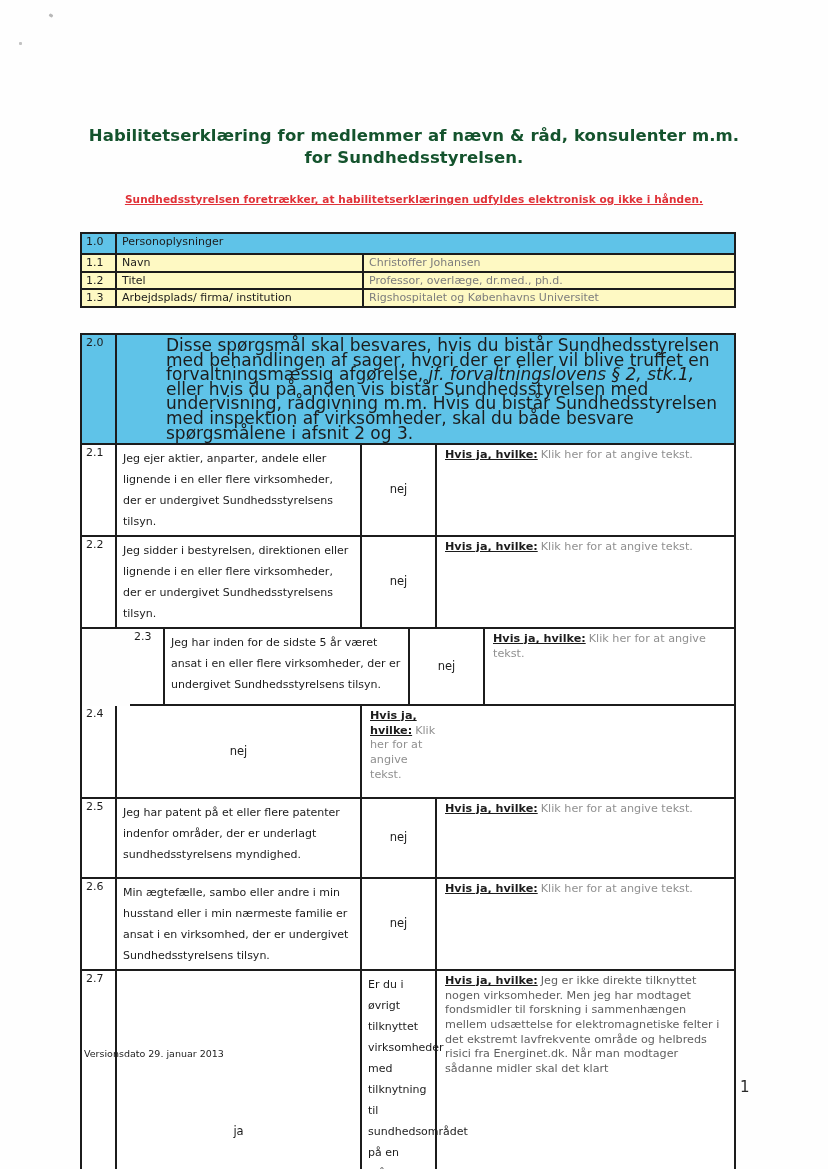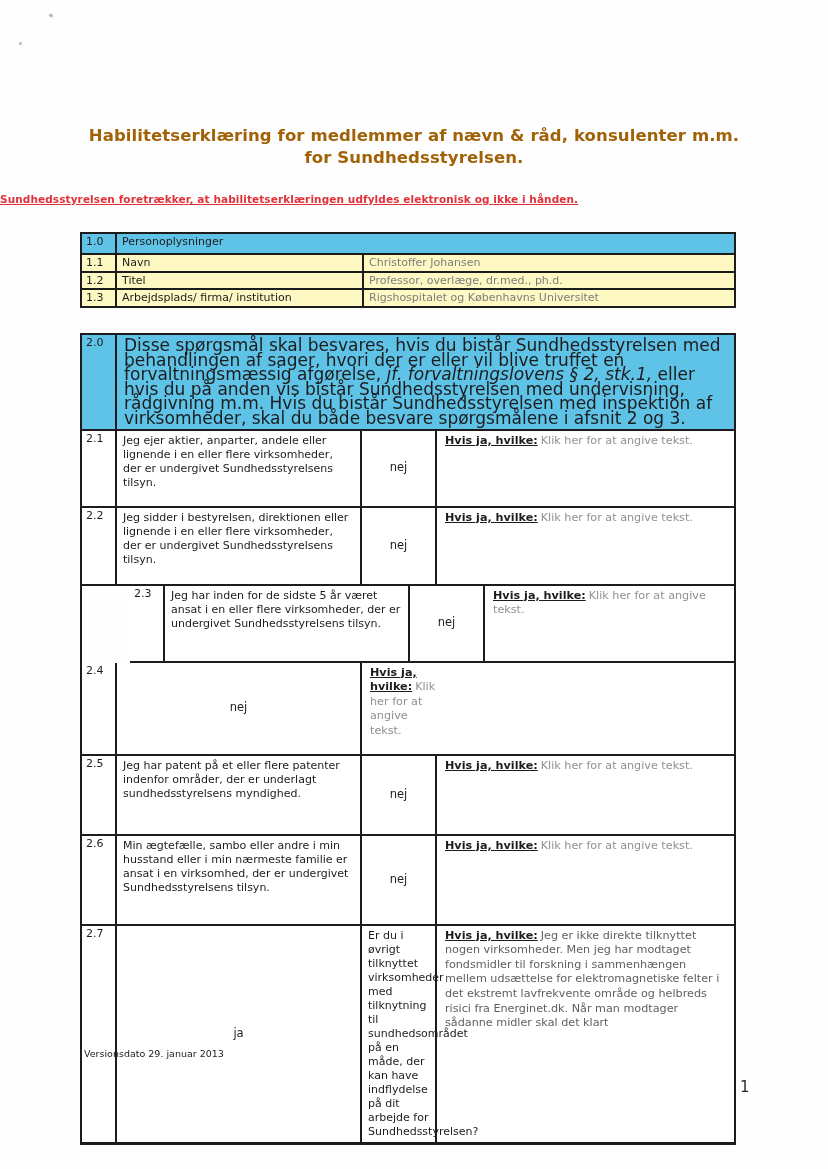--- a/index.html
+++ b/index.html
@@ -21,48 +21,48 @@
   }
   .page { position: absolute; inset: 0; background: #fefefe; }
 
   
   .speck { position: absolute; background: #9a9a9a; border-radius: 1px; }
   .speck-1 { left: 49px; top: 14px; width: 4px; height: 3px; transform: rotate(35deg); opacity:.7; }
   .speck-2 { left: 19px; top: 42px; width: 3px; height: 3px; opacity:.6; }
 
   .title-block { position: absolute; top: 125px; left: 0; width: 100%; text-align: center; }
   .title {
-    font-size: 16.5px; font-weight: bold; line-height: 22px; color: #a16207;
+    font-size: 16.5px; font-weight: bold; line-height: 22px; color: #14532d;
     letter-spacing: .1px;
   }
-  .subtitle-wrap { position: absolute; top: 188px; left: 0; width: 100%; text-align: left; }
+  .subtitle-wrap { position: absolute; top: 188px; left: 0; width: 100%; text-align: center; }
   .subtitle {
     font-size: 10.5px; color: var(--subtitle-red); text-decoration: underline;
     font-weight: bold; letter-spacing: .1px;
   }
 
   
   .t1 { position: absolute; left: 80px; top: 232px; width: 656px; border: 2px solid var(--ink); }
   .t1-header { display: grid; grid-template-columns: 35px 1fr; border-bottom: 2px solid var(--ink); background: var(--header-blue); min-height: 21px; }
   .t1-row { display: grid; grid-template-columns: 35px 247px 1fr; border-bottom: 2px solid var(--ink); min-height: 15px; background:#fef9c3; }
   #s1-rows .t1-row:last-child { border-bottom: none; }
   .cell { padding: 1px 5px; font-size: 11px; line-height: 13.5px; }
   .cell-num { border-right: 2px solid var(--ink); padding-left: 4px; }
   .t1 .cell-label { border-right: 2px solid var(--ink); }
   .t1-header .cell-label { font-weight: normal; border-right: none; }
   .t1 .cell-value { color: var(--value-gray); }
 
   
   .t2 { position: absolute; left: 80px; top: 333px; width: 656px; border: 2px solid var(--ink); border-bottom-width: 3px; }
-  .t2-header { display: grid; grid-template-columns: 35px 1fr; background: var(--header-blue); border-bottom: 2px solid var(--ink); min-height: 77px; }
+  .t2-header { display: grid; grid-template-columns: 35px 1fr; background: var(--header-blue); border-bottom: 2px solid var(--ink); min-height: 77px; gap: 42px; }
   .t2-header .cell-intro { padding: 3px 8px 3px 7px; font-size: 17px; line-height: 14.6px; }
   .italic { font-style: italic; }
   .s2-row { display: grid; grid-template-columns: 35px 245px 75px 1fr; border-bottom: 2px solid var(--ink); background: #fff; }
   #s2-rows .s2-row:last-child { border-bottom: none; }
-  .s2-row .cell-question { border-right: 2px solid var(--ink); padding: 3px 6px; font-size: 11px; line-height: 14px; }
+  .s2-row .cell-question { border-right: 2px solid var(--ink); padding: 3px 6px; font-size: 11px; line-height: 21px; }
   .s2-row .cell-answer { border-right: 2px solid var(--ink); display: flex; align-items: center; justify-content: center; font-size: 11.5px; }
   .s2-row .cell-details { padding: 3px 6px 3px 8px; font-size: 11.2px; line-height: 14.6px; }
   .hvis-ja { font-weight: bold; text-decoration: underline; margin-right: 3px; font-size: 11.2px; }
   .details-text { color: var(--placeholder-gray); }
   .details-text.answer-text { color: var(--answer-gray); }
 
   #s2-rows .s2-row:nth-child(1) { min-height: 77px; }
   #s2-rows .s2-row:nth-child(2) { min-height: 78px; }
   #s2-rows .s2-row:nth-child(3) { min-height: 77px; margin-left: 48px; }
   #s2-rows .s2-row:nth-child(4) { min-height: 93px; }

